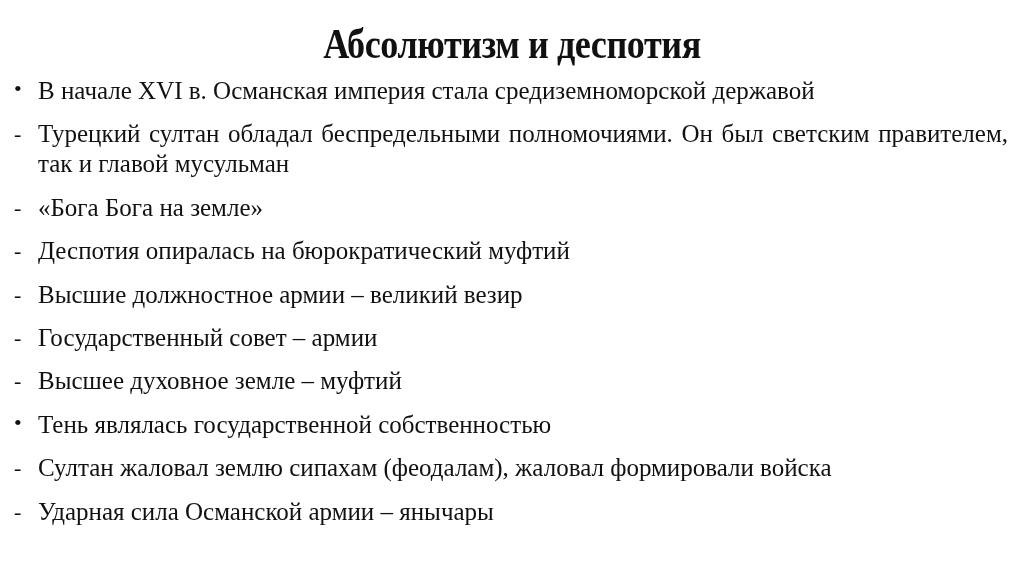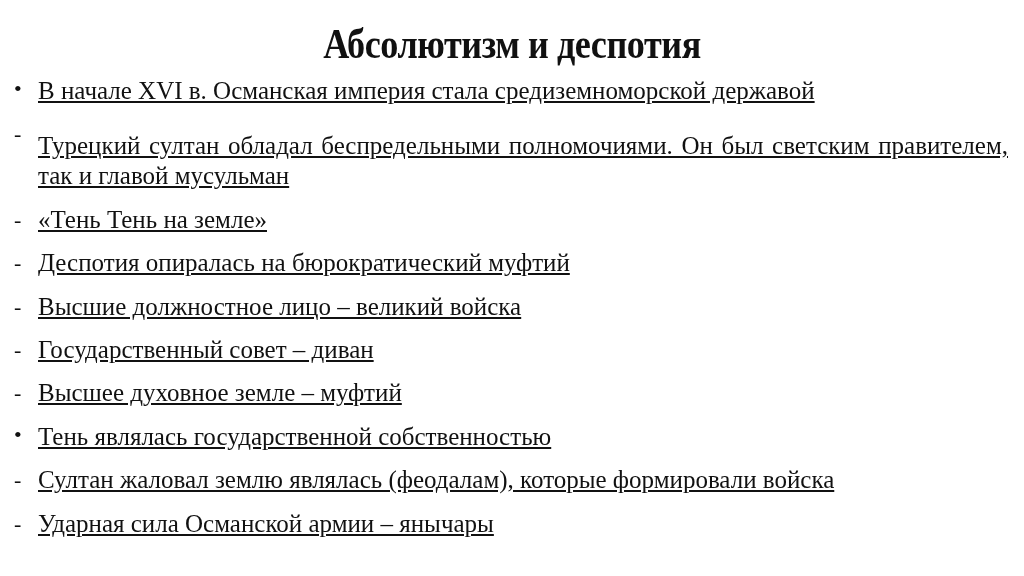--- a/index.html
+++ b/index.html
@@ -58,68 +58,66 @@
       font-size: 22px;
       line-height: 30px;
     }
     .marker.bullet {
       font-size: 22px;
       position: relative;
       top: -2px;
     }
     .text {
       flex: 1 1 auto;
-      text-decoration: underline;
     }
     .text.justify {
       text-align: justify;
-      margin-top: 12px;
     }
   </style>
 </head>
 <body>
 
 <div class="slide">
   <div class="title">Абсолютизм и деспотия</div>
 
   <ul class="list">
     <li class="item">
       <span class="marker bullet">•</span>
       <span class="text">В начале XVI в. Османская империя стала средиземноморской державой</span>
     </li>
     <li class="item">
       <span class="marker">-</span>
       <span class="text justify">Турецкий султан обладал беспредельными полномочиями. Он был светским правителем, так и главой мусульман</span>
     </li>
     <li class="item">
       <span class="marker">-</span>
-      <span class="text">«Тень Тень на земле»</span>
+      <span class="text">«Бога Бога на земле»</span>
     </li>
     <li class="item">
       <span class="marker">-</span>
       <span class="text">Деспотия опиралась на бюрократический муфтий</span>
     </li>
     <li class="item">
       <span class="marker">-</span>
-      <span class="text">Высшие должностное лицо – великий войска</span>
+      <span class="text">Высшие должностное армии – великий везир</span>
     </li>
     <li class="item">
       <span class="marker">-</span>
-      <span class="text">Государственный совет – диван</span>
+      <span class="text">Государственный совет – армии</span>
     </li>
     <li class="item">
       <span class="marker">-</span>
       <span class="text">Высшее духовное земле – муфтий</span>
     </li>
     <li class="item">
       <span class="marker bullet">•</span>
       <span class="text">Тень являлась государственной собственностью</span>
     </li>
     <li class="item">
       <span class="marker">-</span>
-      <span class="text">Султан жаловал землю являлась (феодалам), которые формировали войска</span>
+      <span class="text">Султан жаловал землю сипахам (феодалам), жаловал формировали войска</span>
     </li>
     <li class="item">
       <span class="marker">-</span>
       <span class="text">Ударная сила Османской армии – янычары</span>
     </li>
   </ul>
 </div>
 
 </body></html>

